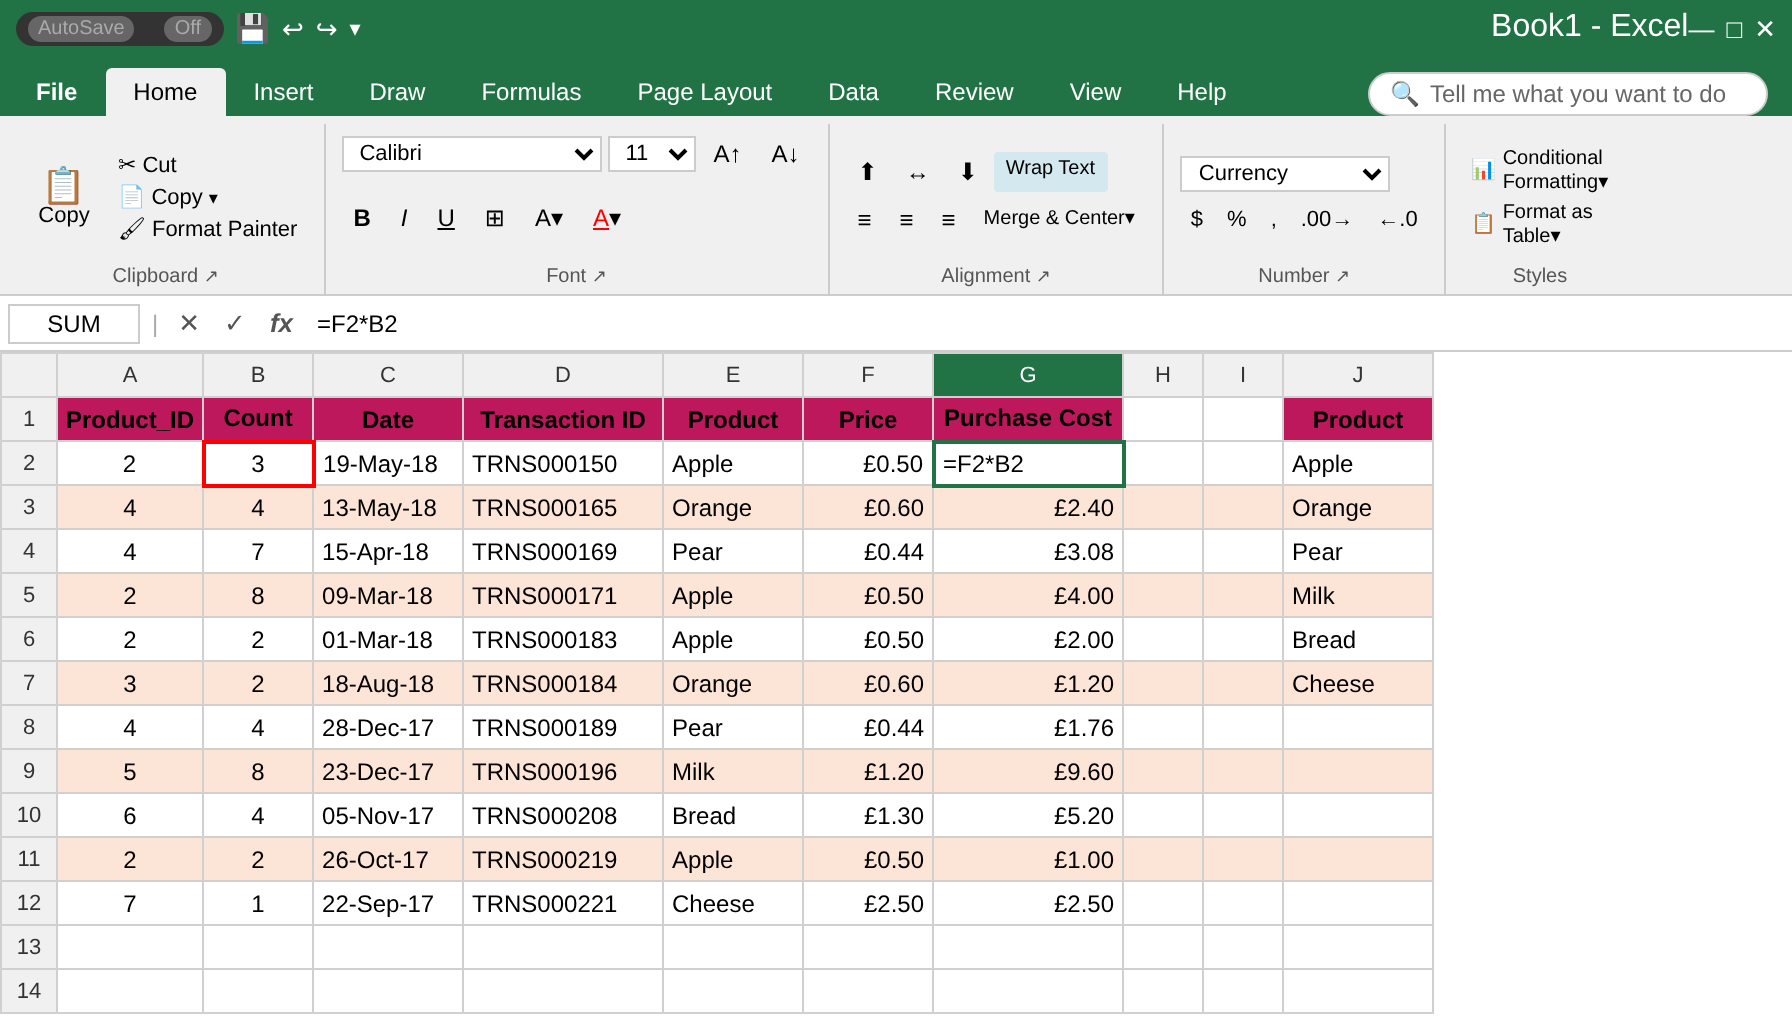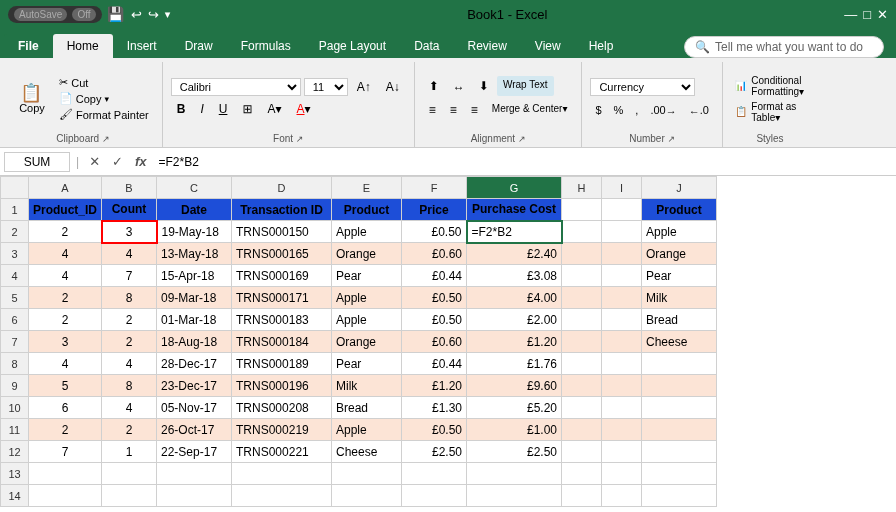--- a/index.html
+++ b/index.html
@@ -8,22 +8,22 @@
     
     .title-bar {
       background: #217346;
       height: 28px;
       display: flex;
       align-items: center;
       padding: 0 8px;
       color: white;
     }
     .title-bar-left { display: flex; align-items: center; gap: 6px; font-size: 11px; }
-    .title-bar-center { flex: 1; text-align: center; color: #000000; font-size: 13px; }
-    .autosave-toggle { background: #333; border-radius: 10px; padding: 2px 6px; font-size: 10px; color: #aaa; display: flex; align-items: center; gap: 5px; }
+    .title-bar-center { flex: 1; text-align: right; color: #ffffff; font-size: 16px; }
+    .autosave-toggle { background: #333; border-radius: 10px; padding: 2px 6px; font-size: 10px; color: #aaa; display: flex; align-items: center; gap: 15px; }
     .autosave-toggle span { background: #666; border-radius: 8px; padding: 1px 5px; font-size: 10px; }
 
     
     .ribbon-tabs {
       background: #217346;
       display: flex;
       height: 30px;
       align-items: flex-end;
       padding: 0 4px;
     }
@@ -91,21 +91,21 @@
       cursor: pointer;
       border-radius: 2px;
       display: flex;
       align-items: center;
       gap: 3px;
       white-space: nowrap;
     }
 
     
     .font-group { min-width: 200px; }
-    .font-row { display: flex; align-items: center; gap: 3px; margin-bottom: 2px; }
+    .font-row { display: flex; align-items: center; gap: 3px; margin-bottom: 12px; }
     .font-select {
       border: 1px solid #ccc;
       padding: 1px 4px;
       font-size: 11px;
       width: 130px;
       background: white;
     }
     .font-size-select {
       border: 1px solid #ccc;
       padding: 1px 4px;
@@ -223,21 +223,21 @@
     .col-b { width: 55px; }
     .col-c { width: 75px; }
     .col-d { width: 100px; }
     .col-e { width: 70px; }
     .col-f { width: 65px; }
     .col-g { width: 95px; }
     .col-h { width: 40px; }
     .col-i { width: 40px; }
     .col-j { width: 75px; }
     .data-header {
-      background: #1d4ed8;
+      background: #be185d;
       font-weight: bold;
       text-align: center;
       color: #000;
     }
     .data-row-even { background: #fce4d6; }
     .data-row-odd { background: #fff; }
     .cell-formula {
       border: 2px solid #217346 !important;
       background: white;
     }

